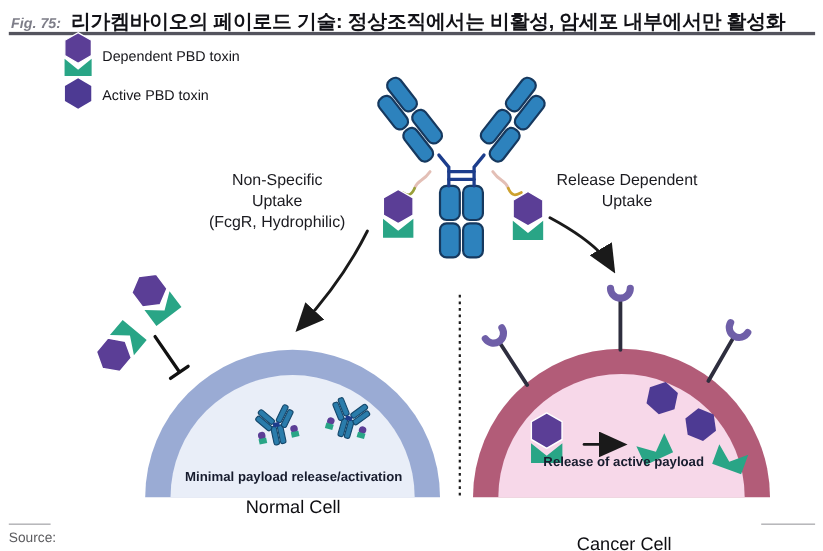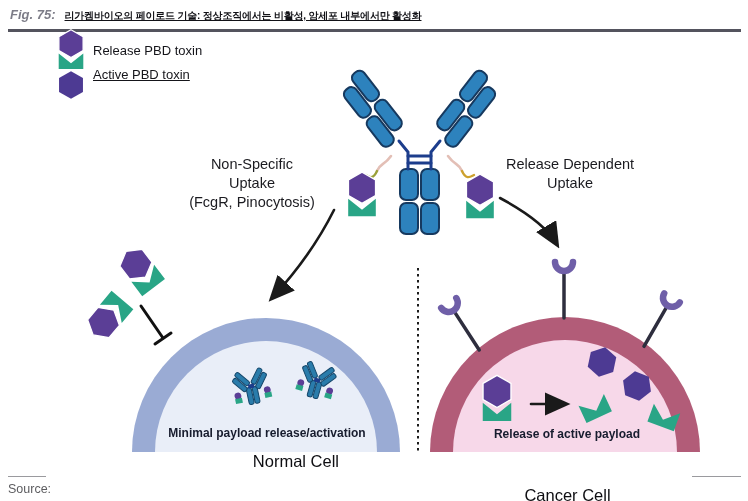--- a/index.html
+++ b/index.html
@@ -2,21 +2,21 @@
 <html style="--toxin-purple: #5b3e96; --toxin-purple-dark: #4d3a93; --toxin-teal: #29a586; --antibody-blue: #2d82bd; --antibody-outline: #16395f; --hinge-navy: #1c3d8c; --normal-membrane: #9aabd4; --normal-cytoplasm: #e9eef8; --cancer-membrane: #b25c78; --cancer-cytoplasm: #f7d8e9; --receptor-purple: #6f5fa8;"><head>
 <meta charset="utf-8">
 <style>
   html,body{margin:0;padding:0;background:#ffffff;}
   .page{
     position:relative;width:748px;height:501px;background:#ffffff;overflow:hidden;
     font-family:"Liberation Sans","DejaVu Sans",sans-serif;color:#1c1c1e;
   }
   .header{position:absolute;left:10px;top:7px;display:flex;align-items:baseline;gap:9px;white-space:nowrap;}
   .fig-label{font-size:13px;font-style:italic;color:#7d7d88;font-weight:700;}
-  .fig-title{font-size:10px;font-weight:700;color:#121217;letter-spacing:-0.2px;text-decoration:underline;}
+  .fig-title{font-size:18px;font-weight:700;color:#121217;letter-spacing:-0.2px;}
   .rule{position:absolute;left:8px;top:29px;width:733px;height:3px;background:#54545e;}
   .legend-label{position:absolute;font-size:13px;color:#15151a;}
   .txt{position:absolute;white-space:pre-line;color:#1b1b20;}
   .uptake{font-size:14.5px;line-height:1.3;text-align:center;}
   .hydro{font-size:14.5px;}
   .cell-caption{font-size:12px;font-weight:600;text-align:center;color:#171c2e;}
   .cell-name{font-size:16.5px;font-weight:500;text-align:center;color:#0e0e12;}
   .source-row{position:absolute;left:8px;top:482px;font-size:12.5px;color:#5d5d60;display:flex;gap:18px;}
   .overline{position:absolute;height:0;border-top:1.5px solid #9a9a9e;}
   svg{position:absolute;left:0;top:0;}
@@ -177,33 +177,33 @@
     </g>
 
     <g>
       <line class="inhib" x1="141" y1="306" x2="163" y2="338"></line>
       <line class="inhib" x1="155" y1="344" x2="171" y2="333"></line>
     </g>
 
     <line class="dashline" x1="418" y1="268" x2="418" y2="453"></line>
   </svg>
 
-  <div class="legend-label" style="left:93px;top:43px;">Release PBD toxin</div>
-  <div class="legend-label" style="left:93px;top:67px;text-decoration:underline;">Active PBD toxin</div>
+  <div class="legend-label" style="left:93px;top:43px;">Dependent PBD toxin</div>
+  <div class="legend-label" style="left:93px;top:79px;">Active PBD toxin</div>
 
   <div class="txt uptake" style="left:172px;top:155px;width:160px;">Non-Specific
 Uptake
-(FcgR, Pinocytosis)</div>
+(FcgR, Hydrophilic)</div>
   <div class="txt uptake" style="left:495px;top:155px;width:150px;">Release Dependent
 Uptake</div>
 
   <div class="txt cell-caption" style="left:160px;top:426px;width:214px;">Minimal payload release/activation</div>
-  <div class="txt cell-name" style="left:194px;top:452px;width:145px;text-align:right;">Normal Cell</div>
-
-  <div class="txt cell-caption" style="left:478px;top:427px;width:178px;">Release of active payload</div>
+  <div class="txt cell-name" style="left:194px;top:452px;width:145px;">Normal Cell</div>
+
+  <div class="txt cell-caption" style="left:478px;top:413px;width:178px;">Release of active payload</div>
   <div class="txt cell-name" style="left:495px;top:450px;width:145px;margin-top:36px;">Cancer Cell</div>
 
   <div class="overline" style="left:8px;top:476px;width:38px;"></div>
   <div class="overline" style="left:692px;top:476px;width:49px;"></div>
   <div class="source-row">
     <span>Source:</span>
   </div>
 
 </div>
 

